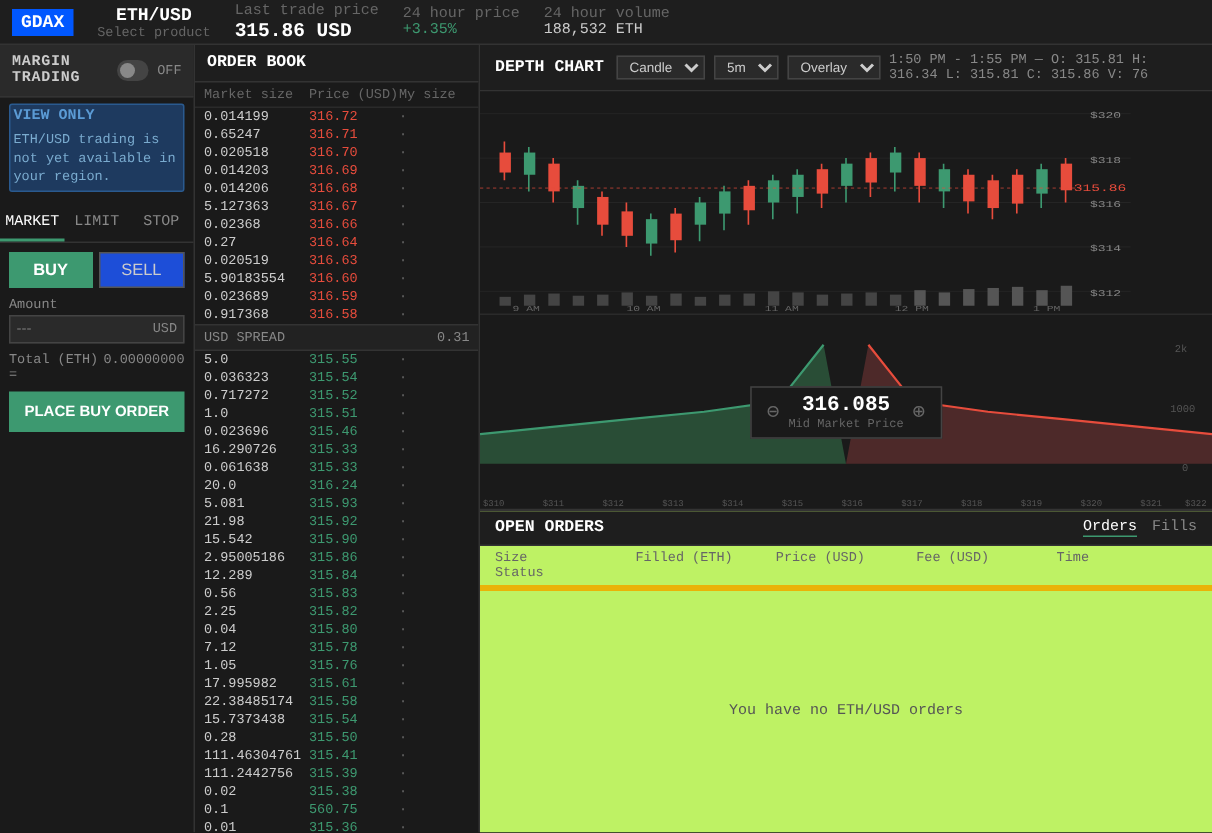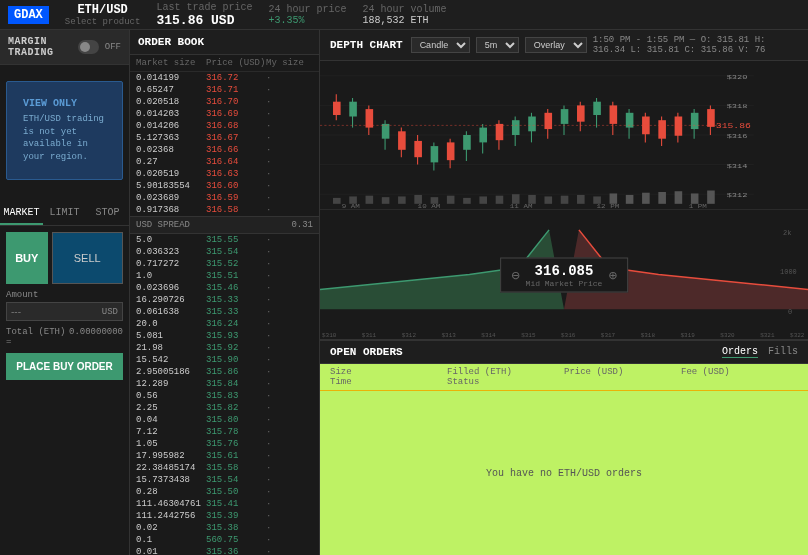--- a/index.html
+++ b/index.html
@@ -85,22 +85,22 @@
       border-radius: 50%;
     }
     .off-label {
       color: #888;
       font-size: 9px;
     }
 
     .view-only-box {
       background: #1e3a5f;
       border: 1px solid #2a5a8f;
-      margin: 16px 6px;
-      padding: 16px;
+      margin: 4px 6px;
+      padding: 2px;
       border-radius: 2px;
     }
     .view-only-title {
       color: #5b9bd5;
       font-weight: bold;
       font-size: 10px;
       margin-bottom: 4px;
     }
     .view-only-text {
       color: #7aabcf;
@@ -138,24 +138,24 @@
       color: #fff;
       border: none;
       padding: 5px;
       font-size: 11px;
       font-weight: bold;
       cursor: pointer;
       text-align: center;
     }
     .sell-btn {
       flex: 1;
-      background: #0c4a6e;
+      background: #1d4ed8;
       color: #ccc;
       border: 1px solid #555;
-      padding: 19px;
+      padding: 5px;
       font-size: 11px;
       cursor: pointer;
       text-align: center;
     }
 
     .form-group {
       padding: 0 6px 4px;
     }
     .form-label {
       color: #888;
@@ -362,25 +362,25 @@
       color: #888;
       font-size: 10px;
       cursor: pointer;
     }
     .orders-tab.active {
       color: #fff;
       border-bottom: 1px solid #3d9970;
     }
     .orders-columns {
       display: grid;
-      grid-template-columns: 1fr 1fr 1fr 1fr;
+      grid-template-columns: 1fr 1fr 1fr 1fr 1fr;
       padding: 3px 10px;
       color: #666;
       font-size: 9px;
-      border-bottom: 1px solid #eab308;
+      border-bottom: 4px solid #eab308;
     }
     .orders-empty {
       flex: 1;
       display: flex;
       align-items: center;
       justify-content: center;
       color: #555;
       font-size: 10px;
     }
   </style>

